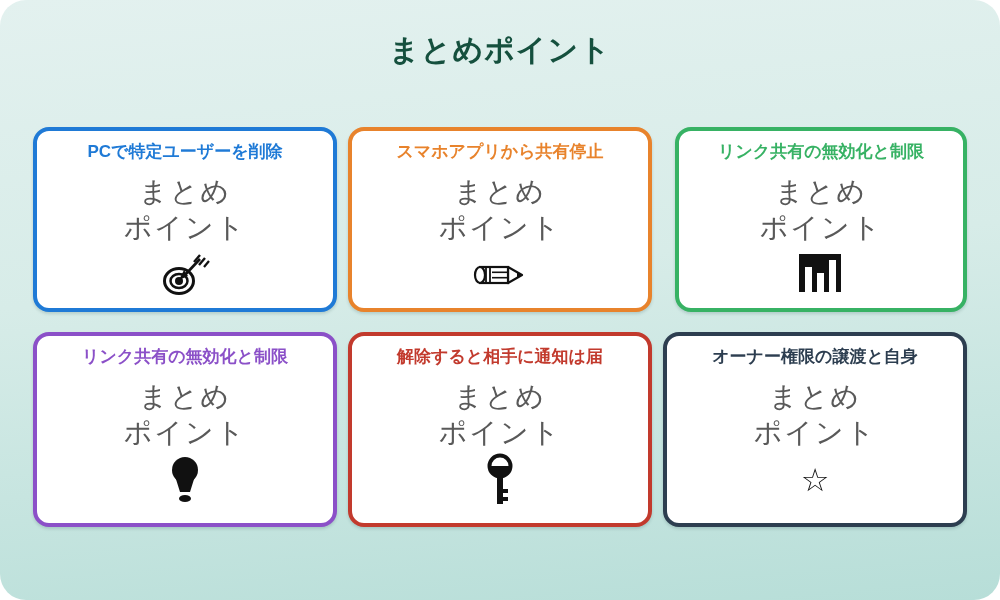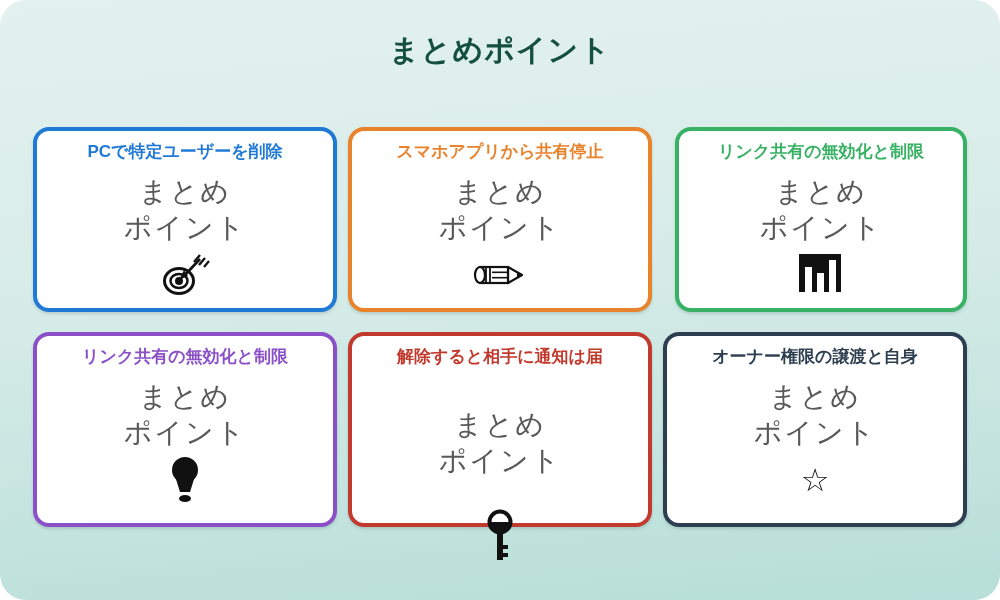--- a/index.html
+++ b/index.html
@@ -143,21 +143,21 @@
         </div>
         <div class="card-icon">
           <svg width="36" height="52" viewBox="0 0 36 50">
             <circle cx="18" cy="15" r="13" fill="#111"></circle>
             <polygon points="8,21 28,21 23,37 13,37" fill="#111"></polygon>
             <ellipse cx="18" cy="43.5" rx="6" ry="3.6" fill="#111"></ellipse>
           </svg>
         </div>
       </div>
 
-      <div class="card" style="border-color: rgb(194, 58, 45); gap: 28px;">
+      <div class="card" style="border-color: rgb(194, 58, 45);">
         <h2 class="card-title" style="color: rgb(194, 58, 45);">解除すると相手に通知は届</h2>
         <div class="card-body">
           <div>まとめ</div>
           <div>ポイント</div>
         </div>
         <div class="card-icon">
           <svg width="34" height="54" viewBox="0 0 34 54">
             <circle cx="17" cy="13" r="10.5" fill="#fff" stroke="#111" stroke-width="4"></circle>
             <path d="M6.5,13 a10.5,10.5 0 0 0 21,0 z" fill="#111"></path>
             <rect x="14" y="22" width="6" height="29" fill="#111"></rect>

